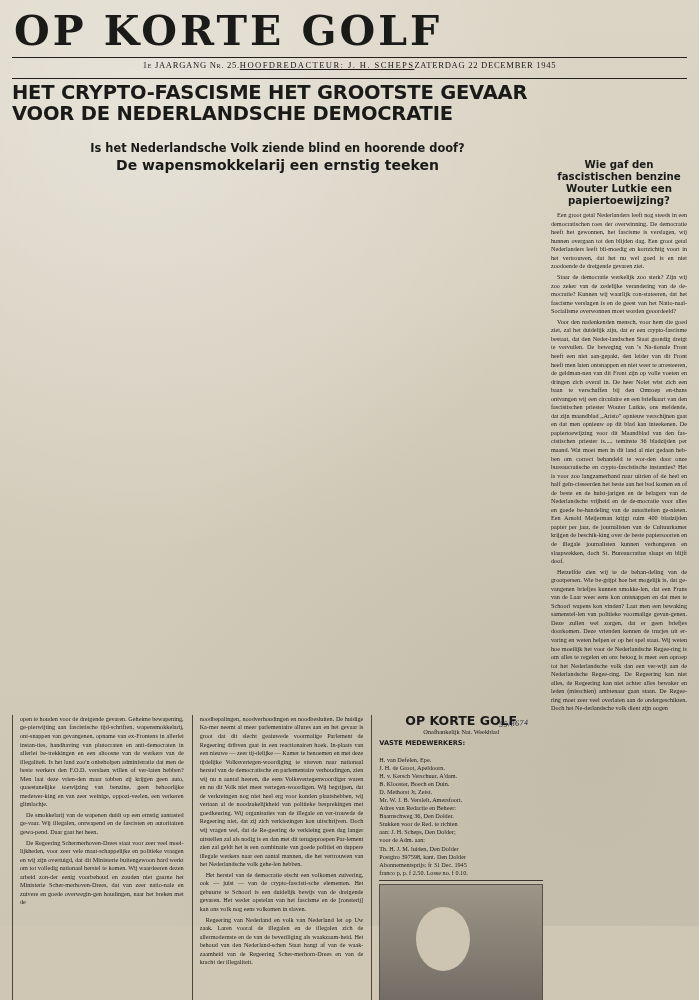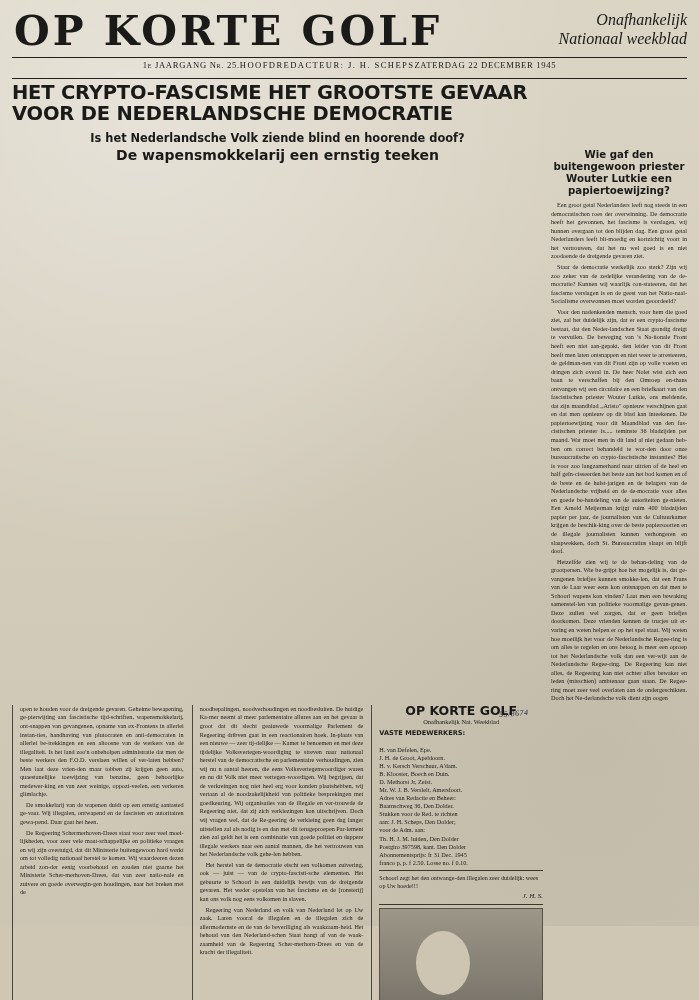--- a/index.html
+++ b/index.html
@@ -47,21 +47,21 @@
     padding-bottom:3px;
   }
   .rule{border-top:1.6px solid #23211c;margin:6px 0 0 0;}
   .issueline{
     display:flex;justify-content:center;align-items:center;
     font-size:8.6px;letter-spacing:.7px;
     padding:2px 2px 2px 2px;
     font-variant:small-caps;
     font-family:"Liberation Serif", serif;
   }
-  .issueline .mid{letter-spacing:1.4px;}
+  .issueline .mid{letter-spacing:1.4px;text-decoration:underline;}
 
   
   .body-grid{
     display:grid;
     grid-template-columns: 1fr 1fr 1fr 136px;
     gap:0 8px;
     margin-top:4px;
   }
   .vline{border-left:.8px solid #4a463c;}
 
@@ -74,21 +74,21 @@
     letter-spacing:-.2px;
     margin-bottom:2px;
   }
   .subhead{
     grid-column:1 / span 3;
     font-family:"DejaVu Sans", sans-serif;
     font-weight:bold;
     font-size:11.4px;
     text-align:center;
     line-height:1.3;
-    margin-top:5px;
+    margin-top:15px;
   }
   .subhead2{
     grid-column:1 / span 3;
     font-family:"DejaVu Sans", sans-serif;
     font-weight:bold;
     font-size:14px;
     text-align:center;
     margin:1px 0 3px 0;
   }
 
@@ -145,44 +145,40 @@
   }
 </style>
 </head>
 <body>
 
 <div class="page">
   <div class="inner">
 
     <div class="masthead">
       <div class="mast-title">OP KORTE GOLF</div>
-      <div class="mast-sub">
-        <div>Onafhankelijk</div>
-        <div>Nationaal weekblad</div>
-      </div>
     </div>
     <div class="rule"></div>
     <div class="issueline">
       <div>1e JAARGANG Nr. 25.</div>
       <div class="mid">HOOFDREDACTEUR: J. H. SCHEPS</div>
       <div>ZATERDAG 22 DECEMBER 1945</div>
     </div>
     <div class="rule"></div>
 
     <div class="body-grid">
 
       <div class="headline">
         <div>HET CRYPTO-FASCISME HET GROOTSTE GEVAAR</div>
         <div>VOOR DE NEDERLANDSCHE DEMOCRATIE</div>
       </div>
       <div class="subhead">Is het Nederlandsche Volk ziende blind en hoorende doof?</div>
       <div class="subhead2">De wapensmokkelarij een ernstig teeken</div>
 
       <div class="col">
-        <div class="secthead">Wie gaf den buitengewoon priester Wouter Lutkie een papiertoewijzing?</div>
+        <div class="secthead">Wie gaf den fascistischen benzine Wouter Lutkie een papiertoewijzing?</div>
         <p>Een groot getal Nederlanders leeft nog steeds in een democratischen roes der overwinning. De democratie heeft het gewonnen, het fascisme is verslagen, wij hunnen overgaan tot den blijden dag. Een groot getal Nederlanders leeft bli-moedig en kortzichtig voort in het vertrouwen, dat het nu wel goed is en niet zoodoende de dreigende gevaren ziet.</p>
         <p>Staar de democratie werkelijk zoo sterk? Zijn wij zoo zeker van de zedelijke verandering van de de-mocratie? Kunnen wij waarlijk con-stateeren, dat het fascisme verslagen is en de geest van het Natio-naal-Socialisme overwonnen moet worden geoordeeld?</p>
         <p>Voor den nadenkenden mensch, voor hem die goed ziet, zal het duidelijk zijn, dat er een crypto-fascisme bestaat, dat den Neder-landschen Staat grondig dreigt te vervuilen. De beweging van 's Na-tionale Front heeft een niet aan-gepakt, den leider van dit Front heeft men laten ontsnappen en niet weer te arresteeren, de geldman-nen van dit Front zijn op volle voeten en dringen zich overal in. De heer Nolet wist zich een baan te verschaffen bij den Omroep en-thans ontvangen wij een circulaire en een briefkaart van den fascistischen priester Wouter Lutkie, ons meldende, dat zijn maandblad ,,Aristo" opnieuw verschijnen gaat en dat men opnieuw op dit blad kan inteekenen. De papiertoewijzing voor dit Maandblad van den fas-cistischen priester is..... teminste 36 bladzijden per maand. Wat moet men in dit land al niet gedaan heb-ben om correct behandeld te wor-den door onze bureaucratische en crypto-fascistische instanties? Het is voor zoo langzamerhand naar uitrien of de heel en half geïn-cisseerden het beste aan het bod komen en of de beste en de hulst-jarigen en de belagers van de Nederlandsche vrijheid en de de-mocratie voor alles en goede be-handeling van de autoriteiten ge-nieten. Een Arnold Meijerman krijgt ruim 400 bladzijden papier per jaar, de journalisten van de Cultuurkamer krijgen de beschik-king over de beste papiersoorten en de illegale journalisten kunnen verhongeren en slaapwekken, doch St. Bureaucratius slaapt en blijft doof.</p>
         <p>Hetzelfde zien wij te de behan-deling van de grootpersen. Wie be-grijpt hoe het mogelijk is, dat ge-vangenen briefjes kunnen smokke-len, dat een Frans van de Laar weer eens kon ontsnappen en dat men te Schoorl wapens kon vinden? Laat men een bewaking samenstel-len van politieke voormalige gevan-genen. Deze zullen wel zorgen, dat er geen briefjes doorkomen. Deze vrienden kennen de trucjes uit er-varing en weten helpen er op het spel staat. Wij weten hoe moeilijk het voor de Nederlandsche Regee-ring is om alles te regelen en ons betoog is meer een oproep tot het Nederlandsche volk dan een ver-wijt aan de Nederlandsche Regee-ring. De Regeering kan niet alles, de Regeering kan niet achter alles bewaker en leden (misschien) ambtenaar gaan staan. De Regee-ring moet zeer veel overlaten aan de ondergeschikten. Doch het Ne-derlandsche volk dient zijn oogen</p>
       </div>
 
       <div class="col vline" style="padding-left:7px">
         <p class="noind">open te houden voor de dreigende gevaren. Geheime bewapening, ge-pierwijting aan fascistische tijd-schriften, wapensmokkelarij, ont-snappen van gevangenen, opname van ex-Frontens in allerlei instan-ties, handhaving van plutocraten en anti-democraten in allerlei be-trekkingen en een altoosne van de werkers van de illegaliteit. Is het land zoo'n onbeholpen administratie dat men de beste werkers den F.O.D. verslaen willen of ver-laten hebben? Men laat deze vrien-den maar tobben zij krijgen geen auto, quaestanelijke toewijzing van benzine, geen behoorlijke medewer-king en van zeer weinige, oppozi-veelen, een verkeren glimlachje.</p>
         <p>De smokkelarij van de wapenen duidt op een ernstig aantasted ge-vaar. Wij illegalen, ontwapend en de fascisten en autoritairen gewa-pend. Daar gaat het heen.</p>
         <p>De Regeering Schermerhoven-Drees staat voor zeer veel moei-lijkheden, voor zeer vele maat-schappelijke en politieke vraagen en wij zijn overtuigd, dat dit Ministerie buitengewoon hard werkt om tot volledig nationaal herstel te komen. Wij waardeeren dezen arbeid zon-der eenig voorbehoud en zouden niet gaarne het Ministerie Scher-merhoven-Drees, dat van zeer natio-nale en zuivere en goede overwegin-gen houdingen, naar het breken met de</p>
@@ -212,24 +208,20 @@
             <li>Stukken voor de Red. te richten</li>
             <li>aan: J. H. Scheps, Den Dolder;</li>
             <li>voor de Adm. aan:</li>
             <li>Th. H. J. M. luiden, Den Dolder</li>
             <li>Postgiro 397598, kant. Den Dolder</li>
             <li>Abonnementsprijs: fr 31 Dec. 1945</li>
             <li>franco p, p. f 2.50. Losse no. f 0.10.</li>
           </ul>
         </div>
 
-        <div class="box">
-          <div class="rail-note">Schoorl zegt het den ontwange-den illegalen zeer duidelijk: wees op Uw hoede!!!</div>
-          <div class="signature">J. H. S.</div>
-        </div>
 
 
         <div class="photo portrait">
           <div class="ph-g1"></div>
           <div class="ph-head" style="left:36px;top:22px;width:54px;height:64px;background:#cdc4b1"></div>
 
         </div>
 
       </div>
 

